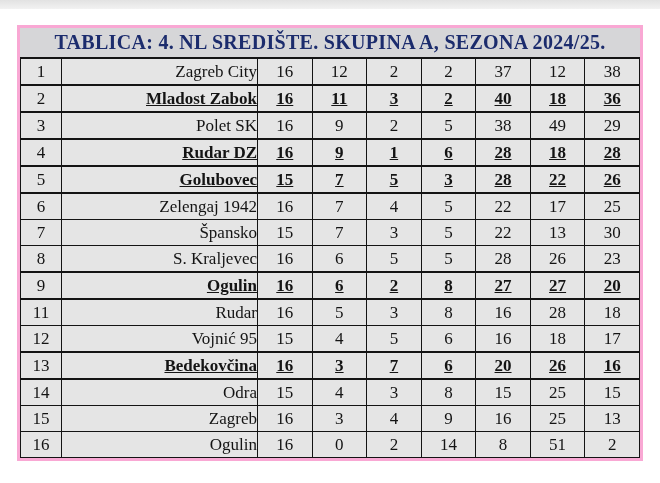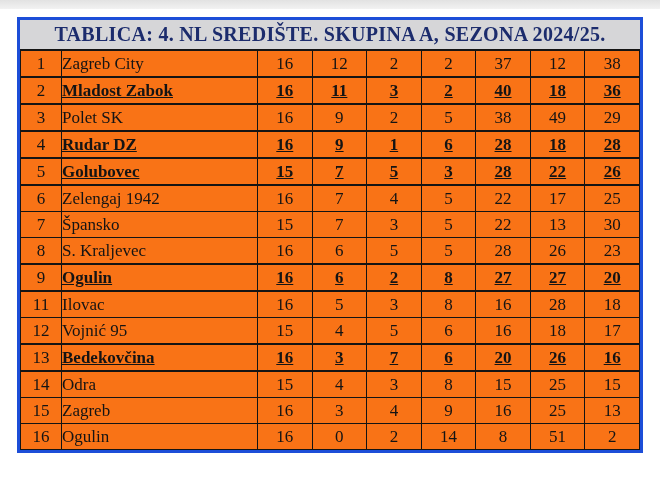--- a/index.html
+++ b/index.html
@@ -15,25 +15,25 @@
     font-family: "Liberation Serif", serif;
   }
   .top-band {
     position: absolute;
     top: 0; left: 0;
     width: 660px; height: 9px;
     background: linear-gradient(to bottom, #e2e2e2, #f2f2f2);
   }
   .league-table {
     position: absolute;
-    top: 17px;
+    top: 25px;
     left: 17px;
     width: 620px;
-    border: 3px solid #1d4ed8;
-    background: #f97316;
+    border: 3px solid #f9a8d4;
+    background: #e5e5e5;
   }
   .title-bar {
     height: 29px;
     line-height: 29px;
     background: #d6d6d8;
     color: #1c2c6d;
     font-weight: bold;
     font-size: 20px;
     text-align: center;
     letter-spacing: 0.3px;
@@ -48,21 +48,21 @@
   table.standings td {
     border: 1px solid #141414;
     height: 25px;
     font-size: 17px;
     color: #141414;
     padding: 0;
     white-space: nowrap;
     overflow: hidden;
   }
   td.pos { text-align: center; }
-  td.team { text-align: left; padding-left: 9px; }
+  td.team { text-align: right; padding-left: 9px; }
   td.num { text-align: center; }
   tr.bold td.team,
   tr.bold td.num { font-weight: bold; text-decoration: underline; }
   tr.bold td { border-top-width: 2px; border-bottom-width: 2px; }
   col.c-pos { width: 41px; }
   col.c-team { width: 196px; }
 </style>
 </head>
 <body>
 
@@ -177,21 +177,21 @@
     <td class="num">16</td>
     <td class="num">6</td>
     <td class="num">2</td>
     <td class="num">8</td>
     <td class="num">27</td>
     <td class="num">27</td>
     <td class="num">20</td>
   </tr>
         <tr>
     <td class="pos">11</td>
-    <td class="team">Ilovac</td>
+    <td class="team">Rudar</td>
     <td class="num">16</td>
     <td class="num">5</td>
     <td class="num">3</td>
     <td class="num">8</td>
     <td class="num">16</td>
     <td class="num">28</td>
     <td class="num">18</td>
   </tr>
         <tr>
     <td class="pos">12</td>

